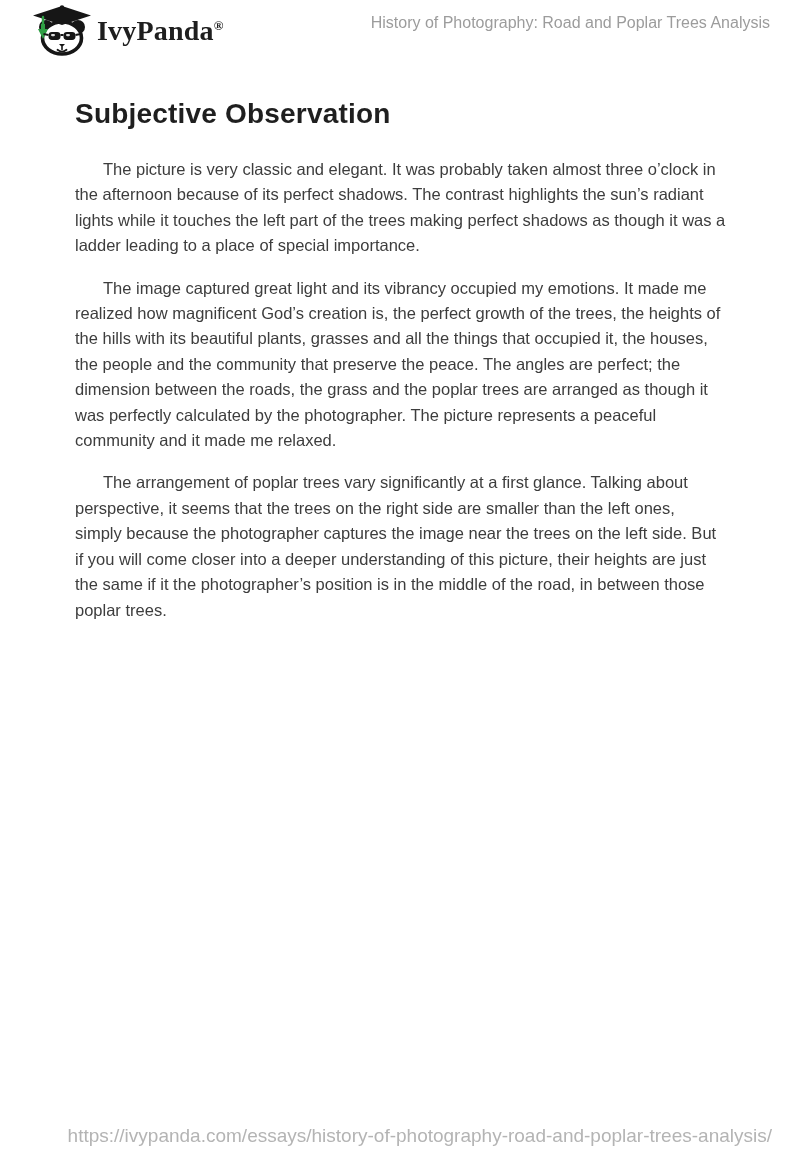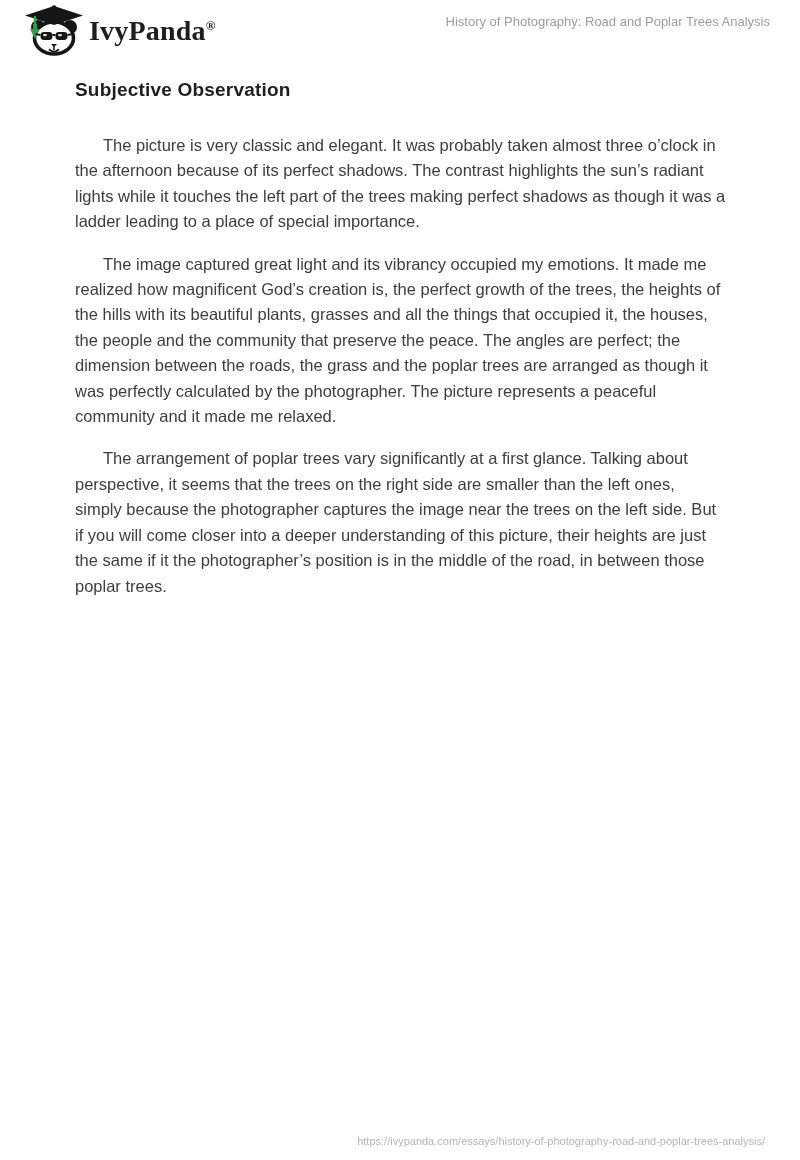--- a/index.html
+++ b/index.html
@@ -8,21 +8,21 @@
     position: relative;
     width: 800px;
     height: 1160px;
     background: #ffffff;
     font-family: "Liberation Sans", sans-serif;
     overflow: hidden;
   }
   
   .header {
     position: absolute;
-    top: 0; left: 8px; right: 0;
+    top: 0; left: 16px; right: 0;
     height: 62px;
     padding-left: 20px;
   }
   .brand {
     position: absolute;
     top: 4px; left: 14px;
     display: flex;
     align-items: center;
     cursor: pointer;
   }
@@ -39,52 +39,53 @@
     font-family: "Liberation Serif", serif;
     font-weight: bold;
     font-size: 13px;
     color: #1e1e1e;
     vertical-align: super;
     line-height: 0;
   }
   .doc-title {
     position: absolute;
     top: 14px; right: 30px;
-    font-size: 13px;
+    font-size: 16px;
     color: #9c9c9c;
   }
   
   .article {
     position: absolute;
     top: 74px;
     left: 75px;
     width: 651px;
   }
   .article h1 {
-    font-size: 19px;
+    font-size: 28px;
     line-height: 32px;
     font-weight: bold;
     color: #1f1f1f;
     letter-spacing: 0.2px;
     margin-bottom: 27px;
+    margin-top: 24px;
   }
   .article p {
     font-size: 16.5px;
     line-height: 25.4px;
     color: #3d3d3d;
     text-indent: 28px;
     margin-bottom: 17px;
     margin-top: 6px;
   }
   
   .footer-url {
     position: absolute;
-    right: 35px;
+    right: 28px;
     bottom: 13px;
-    font-size: 11px;
+    font-size: 19px;
     color: #b4b4b4;
     text-decoration: none;
     cursor: pointer;
     margin-left: 15px;
   }
 </style>
 </head>
 <body>
 
 <div class="page">

